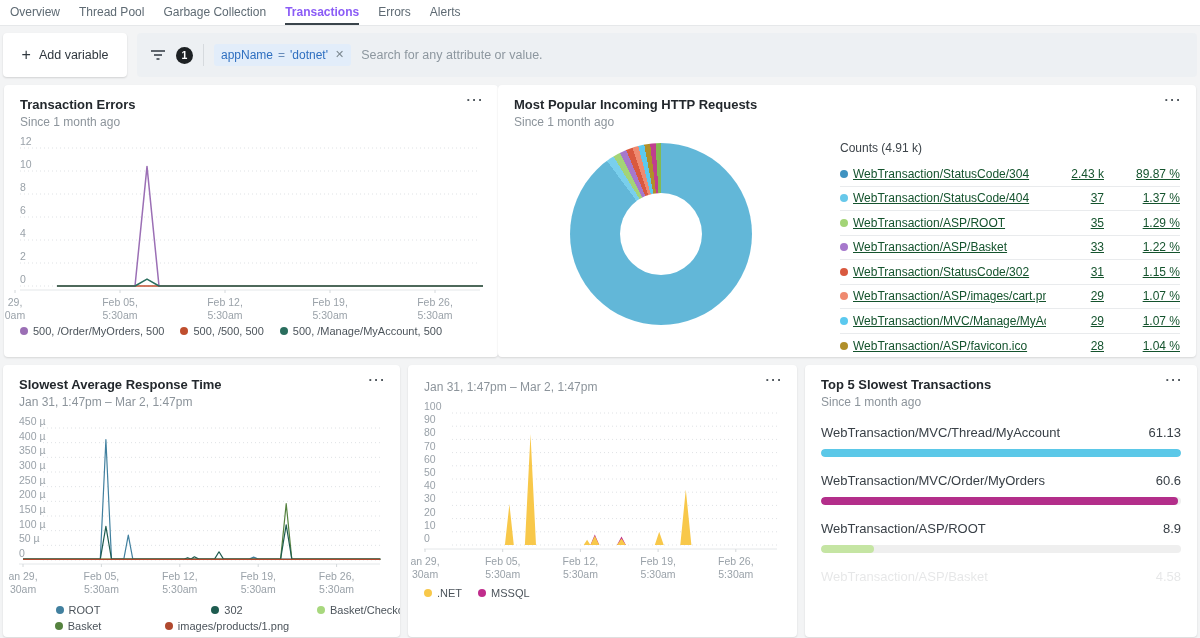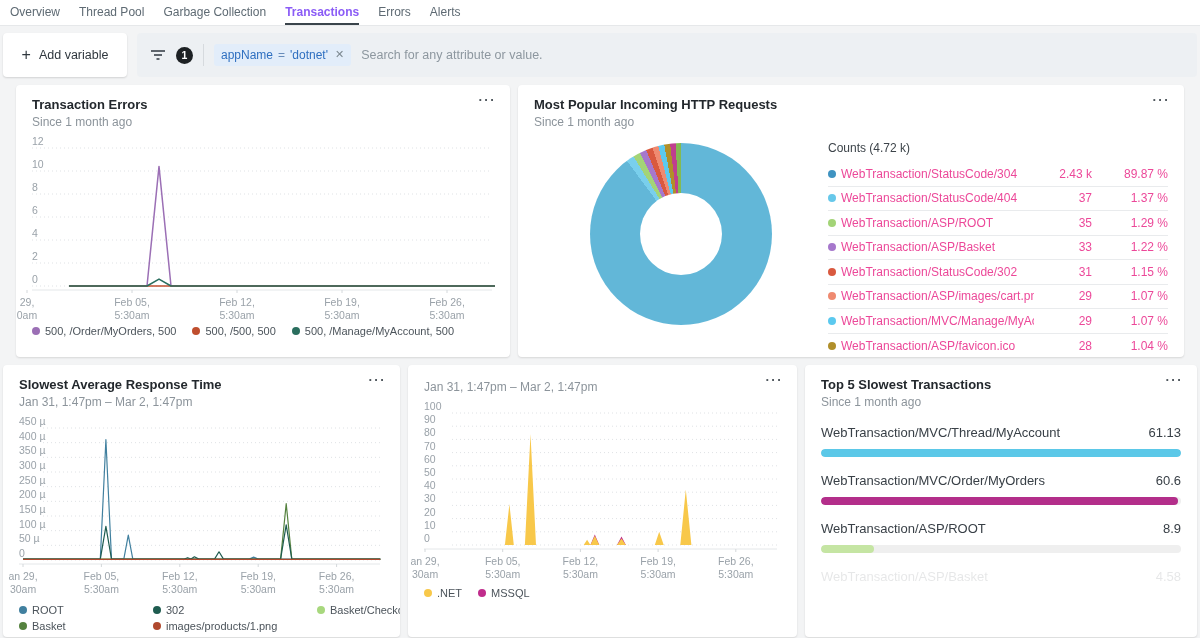--- a/index.html
+++ b/index.html
@@ -20,43 +20,43 @@
   .badge { width:17px; height:17px; border-radius:50%; background:#1d2124; color:#fff; font-size:10.5px; display:flex;
            align-items:center; justify-content:center; font-weight:700; flex:none; }
   .vdiv { width:1px; height:22px; background:#d6dade; }
   .chip { background:#e2edfa; border-radius:3px; padding:4px 7px; font-size:12px; color:#2e6fc0; display:flex; gap:5px; cursor:pointer; }
   .chip .op { color:#678cba; }
   .chip .x { color:#7c8890; font-size:11px; margin-left:2px; }
   .search-input { flex:1; border:none; background:transparent; font-size:12.5px; color:#333; outline:none; font-family:inherit; }
   .search-input::placeholder { color:#8d979f; }
 
   
-  .grid1 { display:grid; grid-template-columns:494px 1fr; gap:8px; padding:0 16px; }
+  .grid1 { display:grid; grid-template-columns:494px 1fr; padding:0 4px; }
   .grid2 { display:grid; grid-template-columns:397px 389px 1fr; gap:8px; padding:0 3px; margin-top:8px; }
   .panel { background:#fff; border-radius:4px; box-shadow:0 1px 2px rgba(0,0,0,.12); padding:12px 16px; position:relative; overflow:hidden; height:272px; }
   .panel-title { font-size:13px; font-weight:700; color:#23282d; }
   .panel-sub { font-size:12px; color:#8c949b; margin-top:3px; }
   .menu-btn { position:absolute; top:7px; right:14px; color:#4e565c; font-size:13px; font-weight:700; letter-spacing:1.5px; cursor:pointer; }
 
   svg { display:block; }
   .chart-svg { margin-top:6px; overflow:visible; }
   svg text { font-family:"Liberation Sans",sans-serif; }
 
   .legend { display:flex; gap:16px; font-size:11px; color:#4c545b; align-items:center; margin-top:6px; flex-wrap:wrap; }
-  .legend-item { display:flex; align-items:center; cursor:pointer; }
+  .legend-item { display:flex; align-items:center; cursor:pointer;justify-content:center; }
   .legend.grid3 { display:grid; grid-template-columns:118px 148px auto; row-gap:4px; margin-top:8px; }
   .dot { width:8px; height:8px; border-radius:50%; display:inline-block; margin-right:5px; flex:none; }
 
   
   .p2body { display:flex; margin-top:6px; }
   .donut { width:182px; height:182px; border-radius:50%; margin-left:56px; margin-top:8px; position:relative; flex:none; }
   .donut::after { content:""; position:absolute; inset:27.5%; background:#fff; border-radius:50%; }
   .tbl { width:340px; margin-left:auto; }
   .tbl-header { font-size:12px; color:#3d444a; margin:6px 0 7px; }
-  .trow { display:flex; align-items:center; height:24.5px; border-bottom:1px solid #e9ebed; font-size:12px; color:#ec4899; cursor:pointer; }
+  .trow { display:flex; align-items:center; height:24.5px; border-bottom:1px solid #e9ebed; font-size:12px; color:#14532d; cursor:pointer;text-decoration:underline; }
   .trow:last-child { border-bottom:none; }
   .trow .nm { flex:1; display:flex; align-items:center; white-space:nowrap; overflow:hidden; }
   .trow .ct { width:58px; text-align:right; }
   .trow .pc { width:76px; text-align:right; }
 
   
   .t5rows { margin-top:4px; }
   .t5row { margin-top:16px; cursor:pointer; }
   .t5head { display:flex; justify-content:space-between; font-size:13px; color:#394047; }
   .t5bar { margin-top:9px; height:8px; border-radius:4px; background:#efefef; overflow:hidden; }
@@ -154,21 +154,21 @@
       </div>
   </div>
 
   <div class="panel">
     <div class="panel-title">Most Popular Incoming HTTP Requests</div>
     <div class="panel-sub">Since 1 month ago</div>
     <div class="menu-btn">···</div>
     <div class="p2body">
       <div class="donut" id="donut" style="background: conic-gradient(rgb(98, 183, 216) 0%, rgb(98, 183, 216) 89.87%, rgb(121, 207, 236) 89.87%, rgb(121, 207, 236) 91.24%, rgb(163, 212, 119) 91.24%, rgb(163, 212, 119) 92.53%, rgb(166, 120, 204) 92.53%, rgb(166, 120, 204) 93.75%, rgb(217, 89, 63) 93.75%, rgb(217, 89, 63) 94.9%, rgb(239, 138, 112) 94.9%, rgb(239, 138, 112) 95.97%, rgb(91, 201, 239) 95.97%, rgb(91, 201, 239) 97.04%, rgb(176, 143, 42) 97.04%, rgb(176, 143, 42) 98.08%, rgb(191, 63, 142) 98.08%, rgb(191, 63, 142) 99.04%, rgb(132, 186, 82) 99.04%, rgb(132, 186, 82) 100%);"></div>
       <div class="tbl">
-        <div class="tbl-header">Counts (4.72 k)</div>
+        <div class="tbl-header">Counts (4.91 k)</div>
         <div id="donut-table">
             <div class="trow">
               <span class="nm">
                 <span class="dot" style="background: rgb(63, 147, 193);"></span>
                 <span>WebTransaction/StatusCode/304</span>
               </span>
               <span class="ct">2.43 k</span>
               <span class="pc">89.87 %</span>
             </div>
             <div class="trow">

